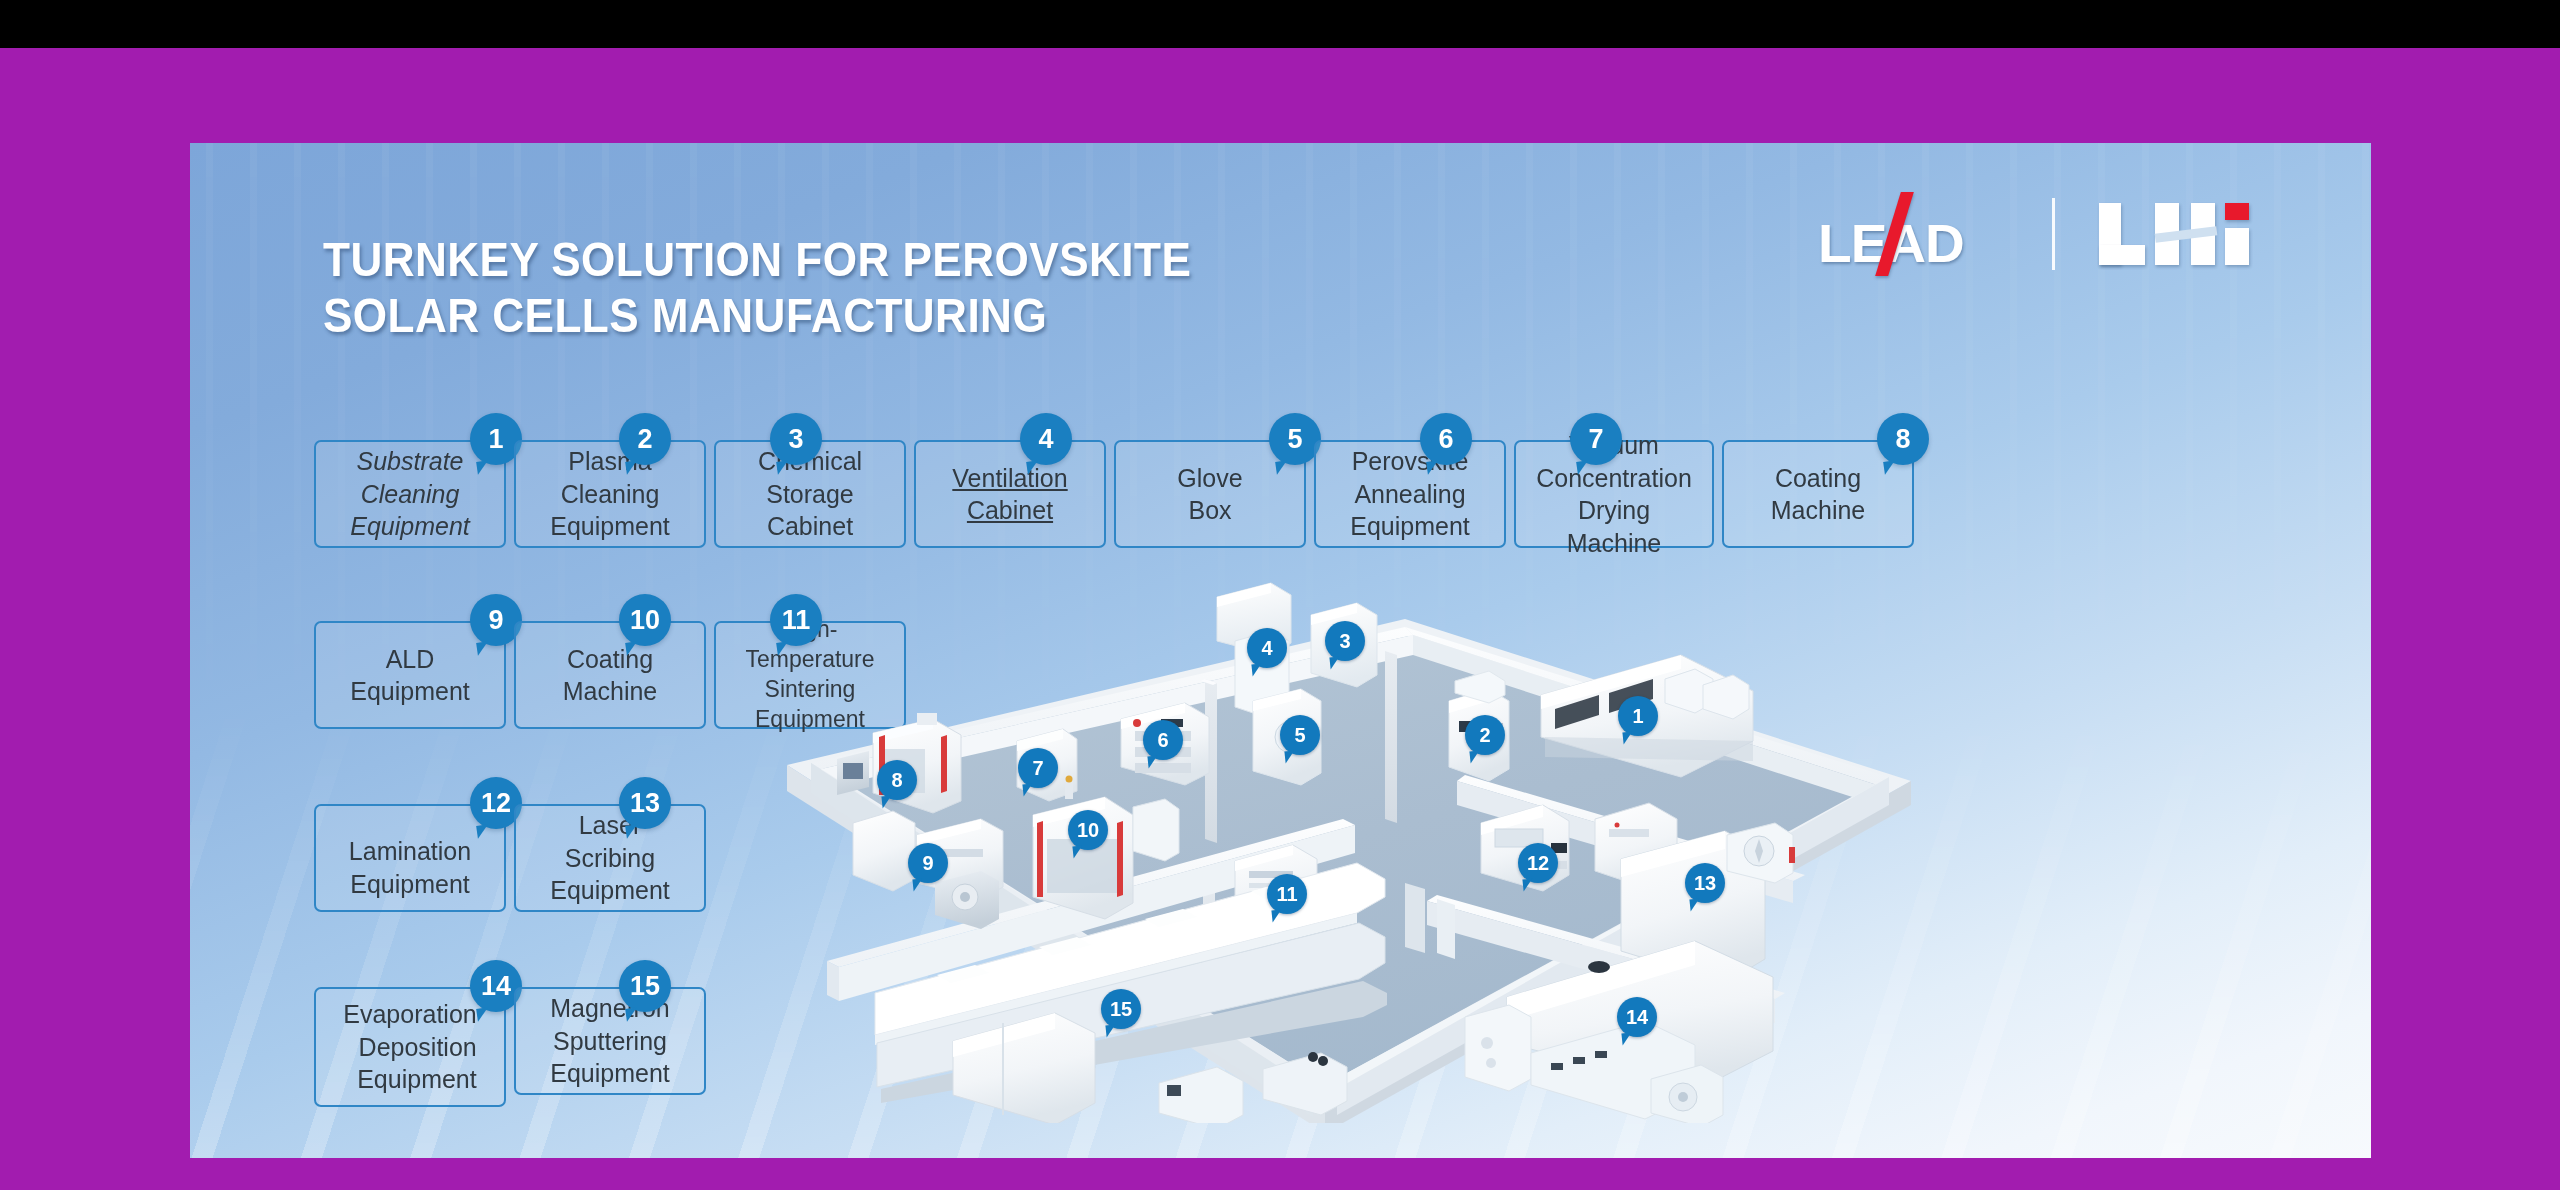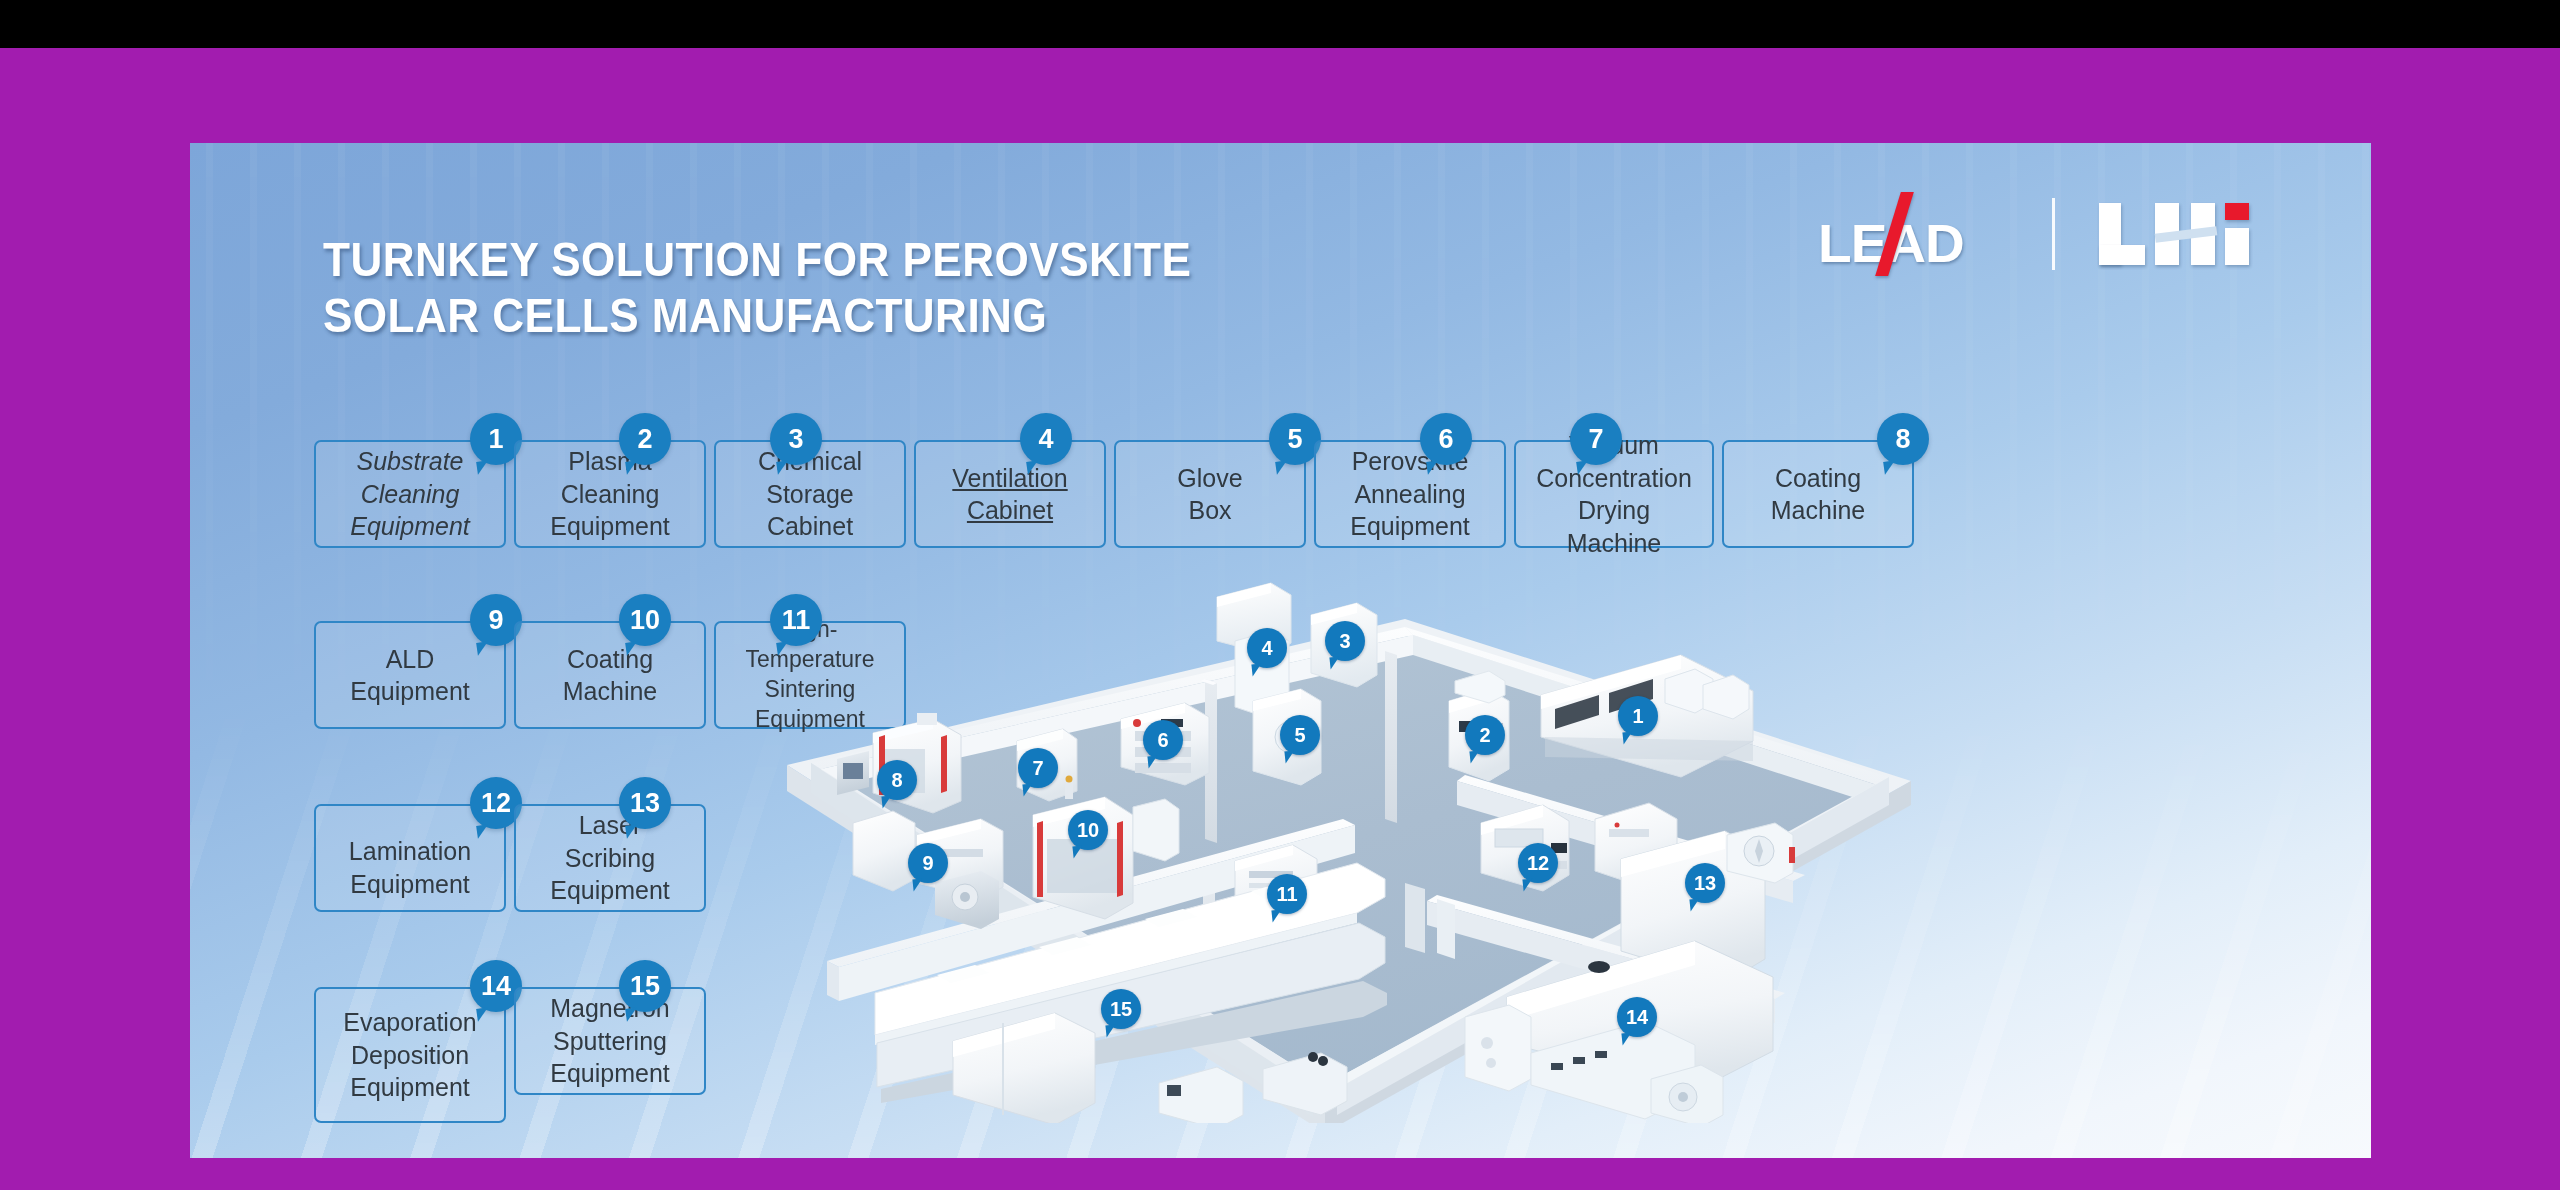--- a/index.html
+++ b/index.html
@@ -270,21 +270,21 @@
     </div>
     <div class="badge" style="left:280px; top:634px;">12</div>
 
     <div class="card" style="left:324px; top:661px; width:192px; height:108px;">
       <span class="label">Laser
 Scribing
 Equipment</span>
     </div>
     <div class="badge" style="left:429px; top:634px;">13</div>
 
-    <div class="card" style="left:124px; top:844px; width:192px; height:136px;">
+    <div class="card" style="left:124px; top:844px; width:192px; height:120px;text-align:right;">
       <span class="label">Evaporation
 Deposition
 Equipment</span>
     </div>
     <div class="badge" style="left:280px; top:817px;">14</div>
 
     <div class="card" style="left:324px; top:844px; width:192px; height:108px;">
       <span class="label">Magnetron
 Sputtering
 Equipment</span>

